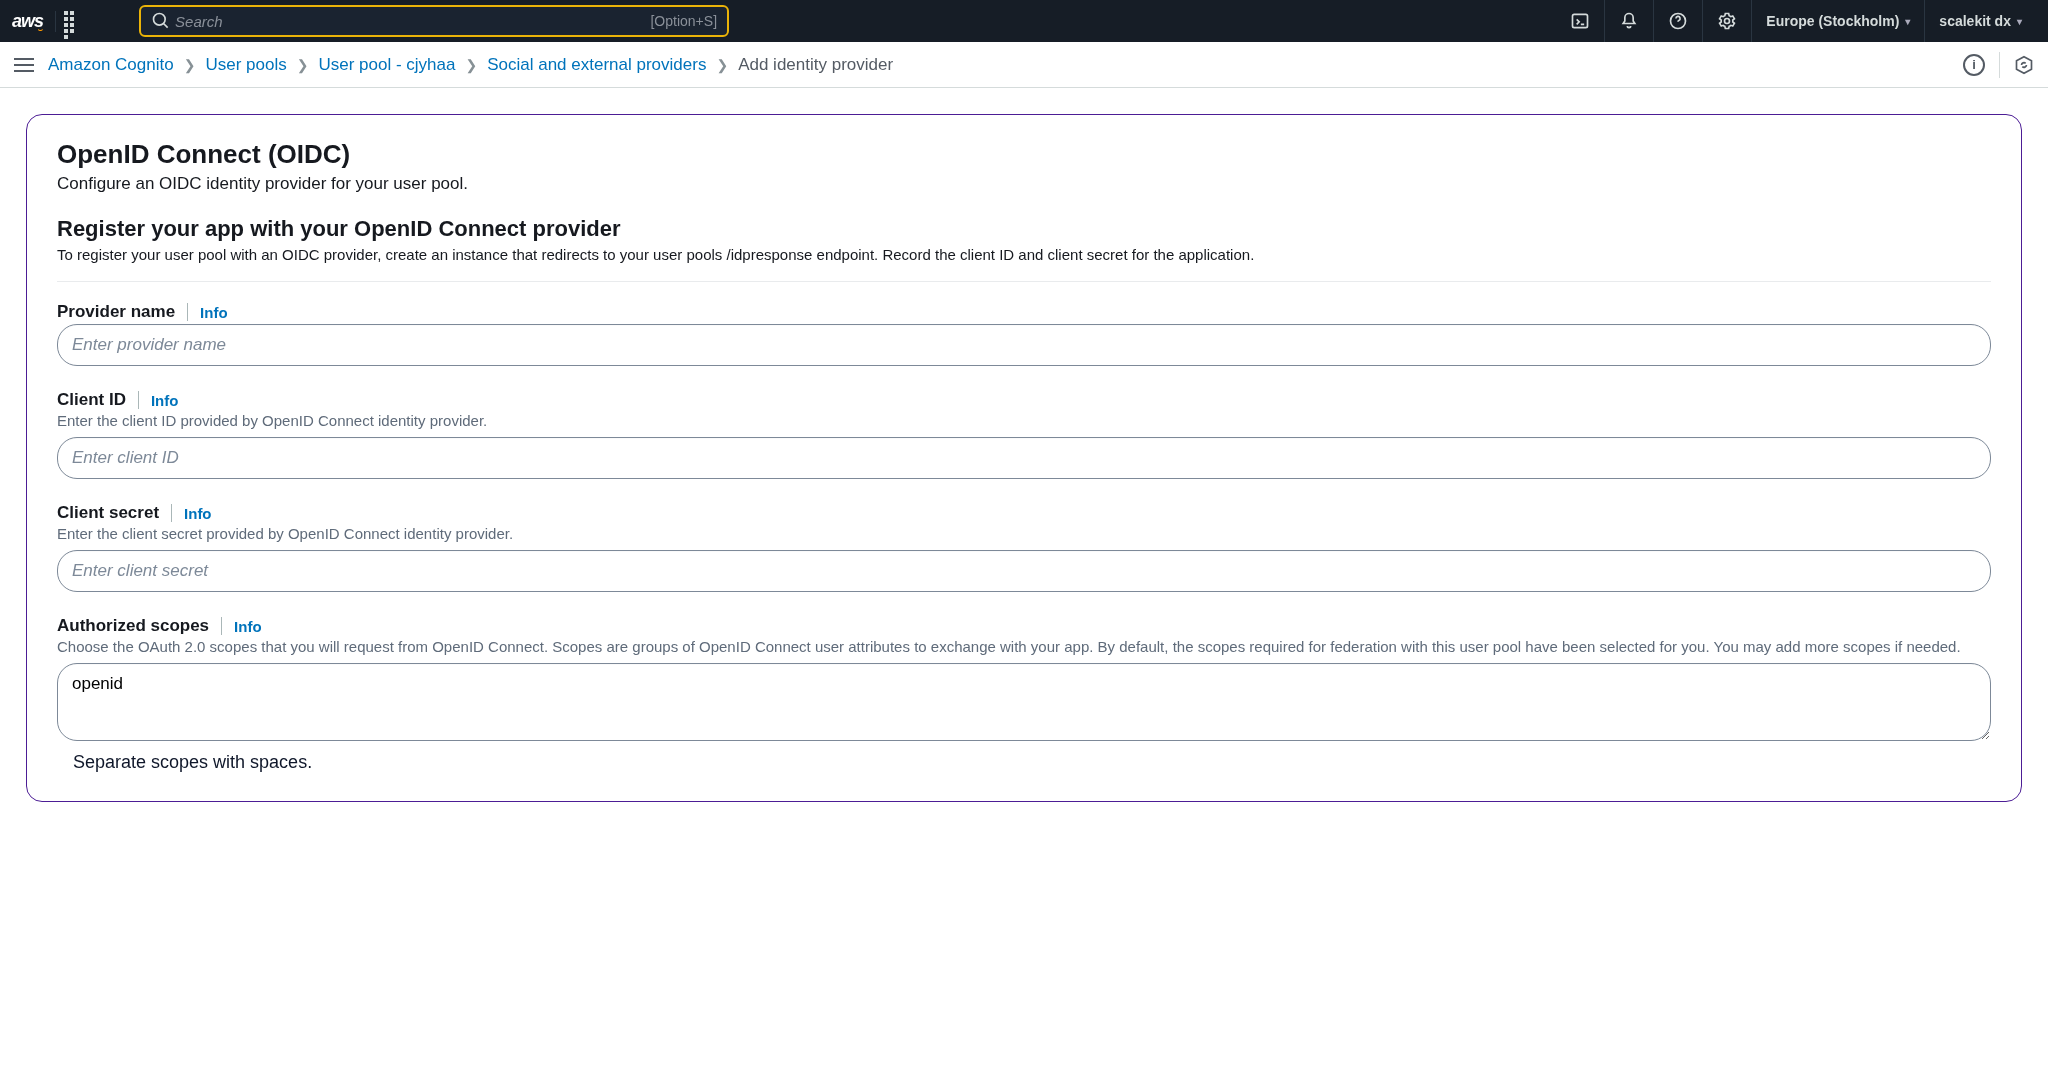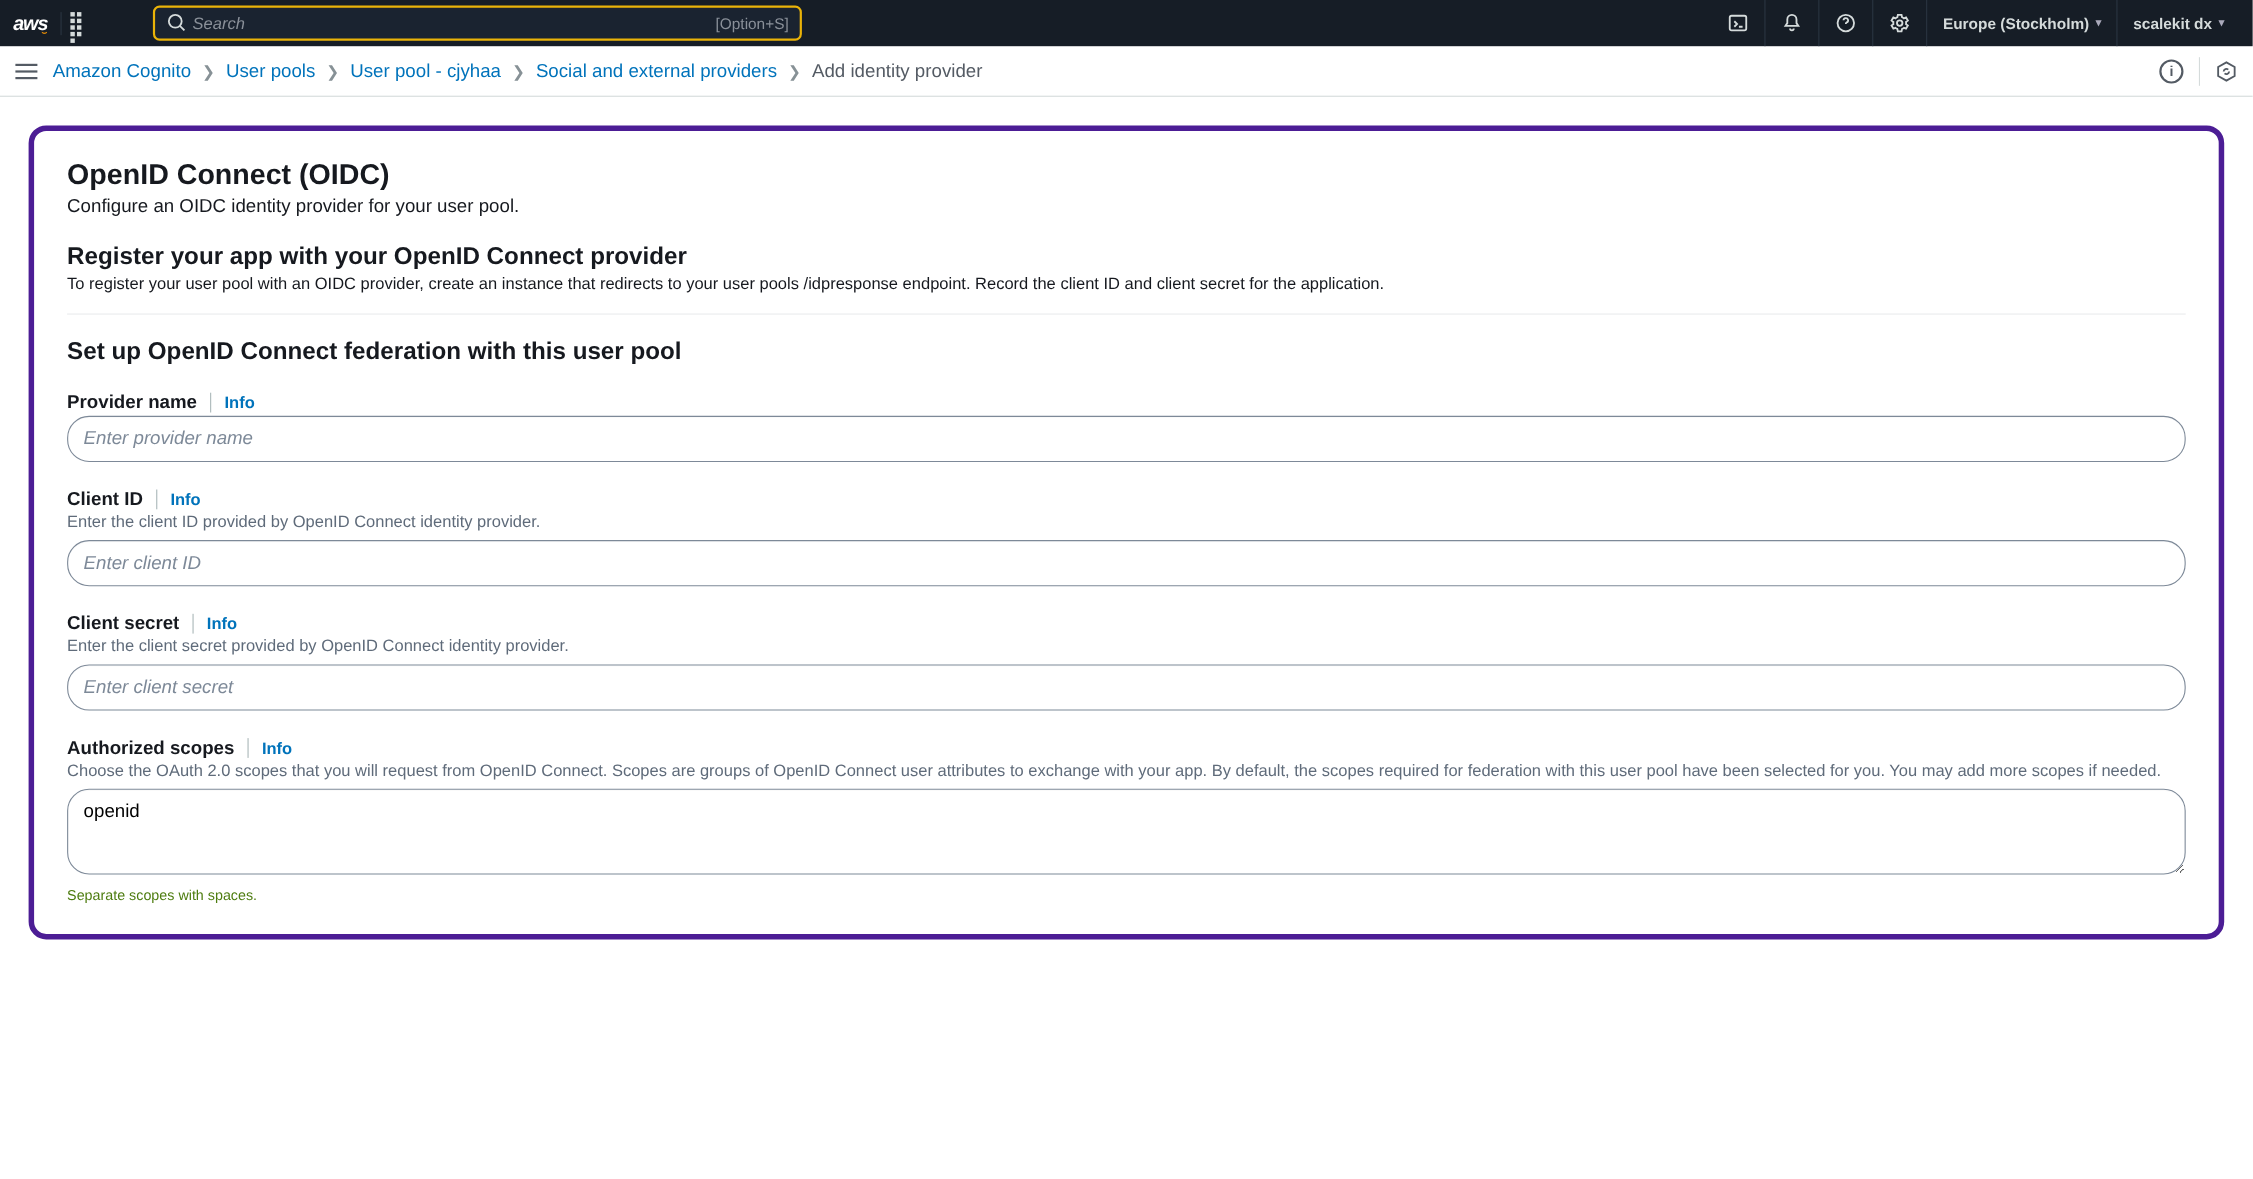--- a/index.html
+++ b/index.html
@@ -43,41 +43,41 @@
   .crumbs a { color: #0073bb; text-decoration: none; }
   .crumb-sep { color: #879196; font-size: 14px; }
   .crumb-current { color: #545b64; }
   .subnav-spacer { flex: 1; }
   .subnav-right { display: flex; align-items: center; gap: 14px; color: #545b64; }
   .circ-icon { width: 22px; height: 22px; border: 2px solid #545b64; border-radius: 50%; display: inline-flex; align-items: center; justify-content: center; font-size: 13px; font-weight: 700; }
   .vdiv { width: 1px; height: 26px; background: #d5dbdb; }
   
   .shell { padding: 26px; }
   .card {
-    border: 5px solid #4c1d95; border-radius: 16px; padding: 24px 30px;
+    border: 1px solid #4c1d95; border-radius: 16px; padding: 24px 30px;
   }
   h1 { font-size: 26px; font-weight: 800; margin-bottom: 4px; }
   .subtitle { font-size: 17px; color: #16191f; margin-bottom: 22px; }
   h2 { font-size: 22px; font-weight: 800; margin-bottom: 4px; }
   .blk-desc { font-size: 15px; color: #16191f; }
   .hr { border: none; border-top: 1px solid #e9ebed; margin: 18px 0 20px; }
   h3 { font-size: 22px; font-weight: 800; margin-bottom: 24px; }
   .field { margin-bottom: 24px; }
   .label-row { display: flex; align-items: center; gap: 12px; margin-bottom: 2px; }
   .label-row .lbl { font-size: 17px; font-weight: 800; }
   .label-row .sep { width: 1px; height: 18px; background: #aab7b8; }
   .info-link { color: #0073bb; font-size: 15px; font-weight: 700; cursor: pointer; }
   .hint { font-size: 15px; color: #5f6b7a; margin-bottom: 8px; }
   input.txt, textarea.txt {
     width: 100%; font-size: 17px; padding: 10px 14px; border: 1px solid #7d8998;
     border-radius: 20px; outline: none; font-family: inherit; box-shadow: 0 1px 0 rgba(0,0,0,.02) inset;
   }
   input.txt::placeholder, textarea.txt::placeholder { color: #7d8998; font-style: italic; }
   textarea.txt { min-height: 78px; resize: vertical; font-style: normal; }
-  .posthint { font-size: 13px; color: #4d7c0f; margin-top: 8px; }
+  .posthint { font-size: 18px; color: #0f172a; margin-top: 8px; margin-left: 16px; }
   
   svg.small { width: 20px; height: 20px; stroke: #d5dbdb; fill: none; stroke-width: 2; }
   svg.small2 { width: 20px; height: 20px; stroke: #545b64; fill: none; stroke-width: 2; }
 </style>
 </head>
 <body>
 
 <div class="topnav">
   <div class="aws-logo">
     aws<span class="smile">⌣</span>
@@ -162,21 +162,20 @@
 <div class="shell">
   <div class="card">
     <h1>OpenID Connect (OIDC)</h1>
     <div class="subtitle">Configure an OIDC identity provider for your user pool.</div>
 
     <h2>Register your app with your OpenID Connect provider</h2>
     <div class="blk-desc">To register your user pool with an OIDC provider, create an instance that redirects to your user pools /idpresponse endpoint. Record the client ID and client secret for the application.</div>
 
     <hr class="hr">
 
-    <h3>Set up OpenID Connect federation with this user pool</h3>
 
     <div class="field">
       <div class="label-row">
         <span class="lbl">Provider name</span>
         <span class="sep"></span>
         <span class="info-link">Info</span>
       </div>
       <input class="txt" type="text" placeholder="Enter provider name" style="">
     </div>
 

